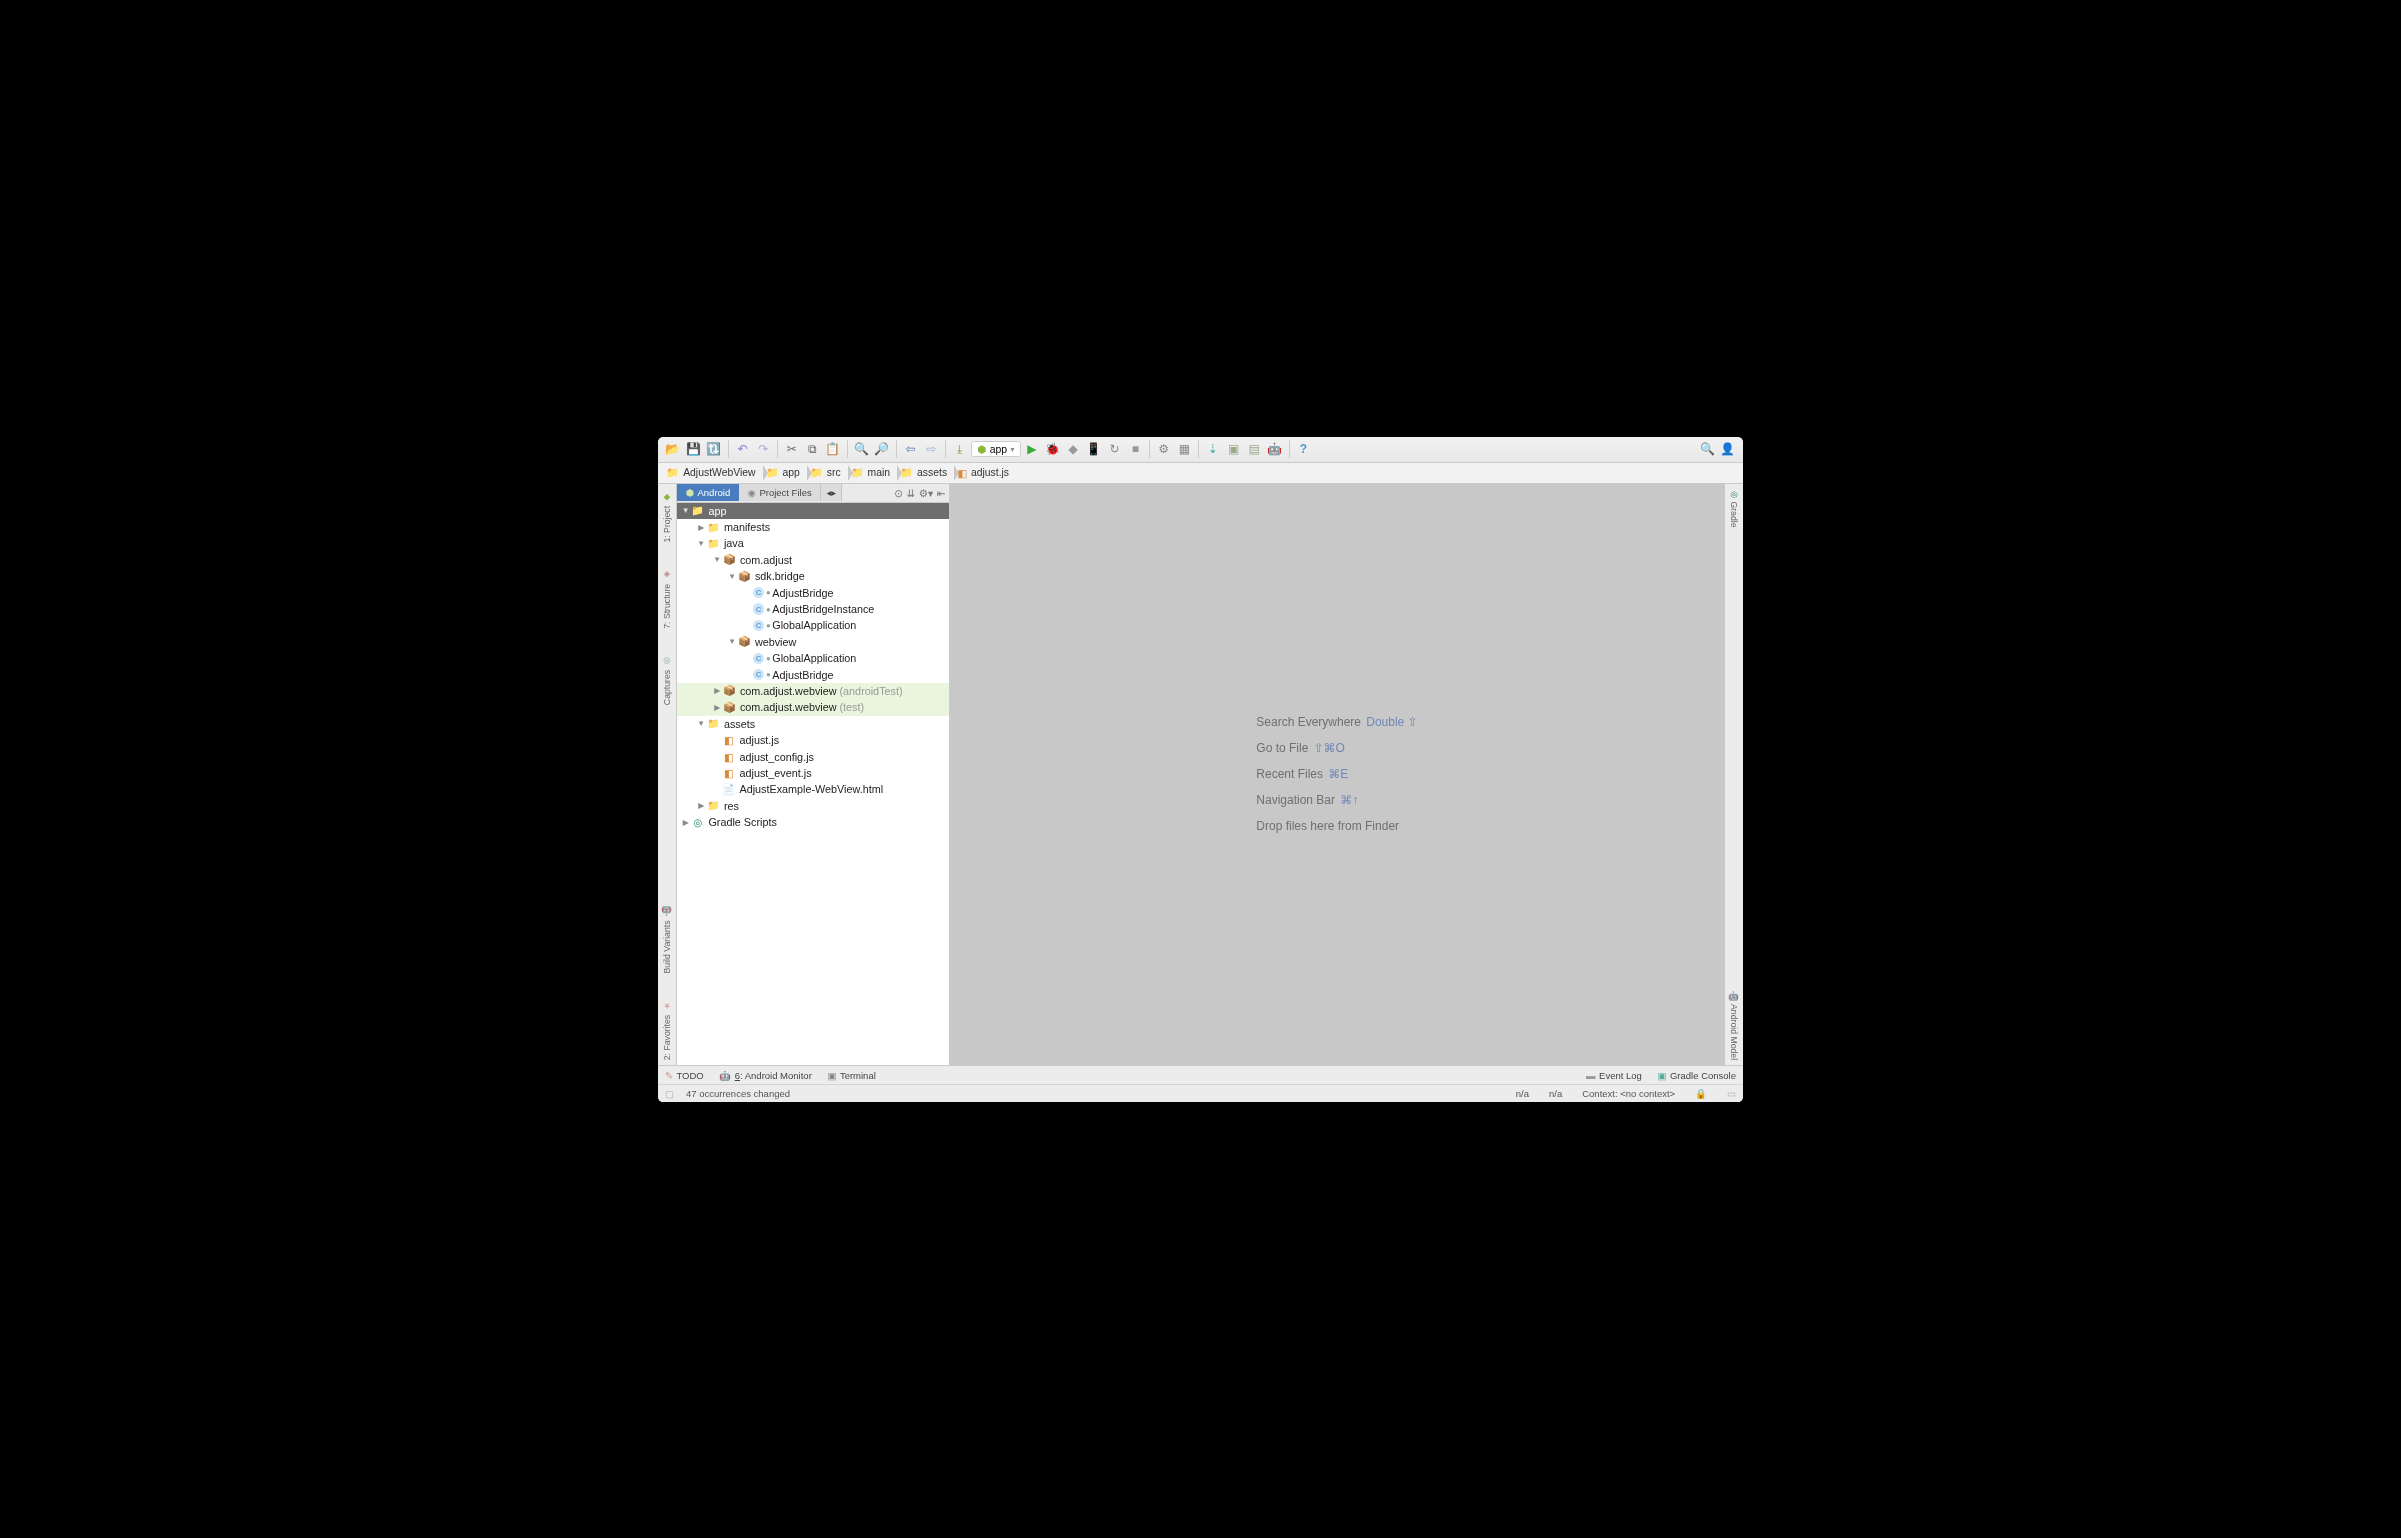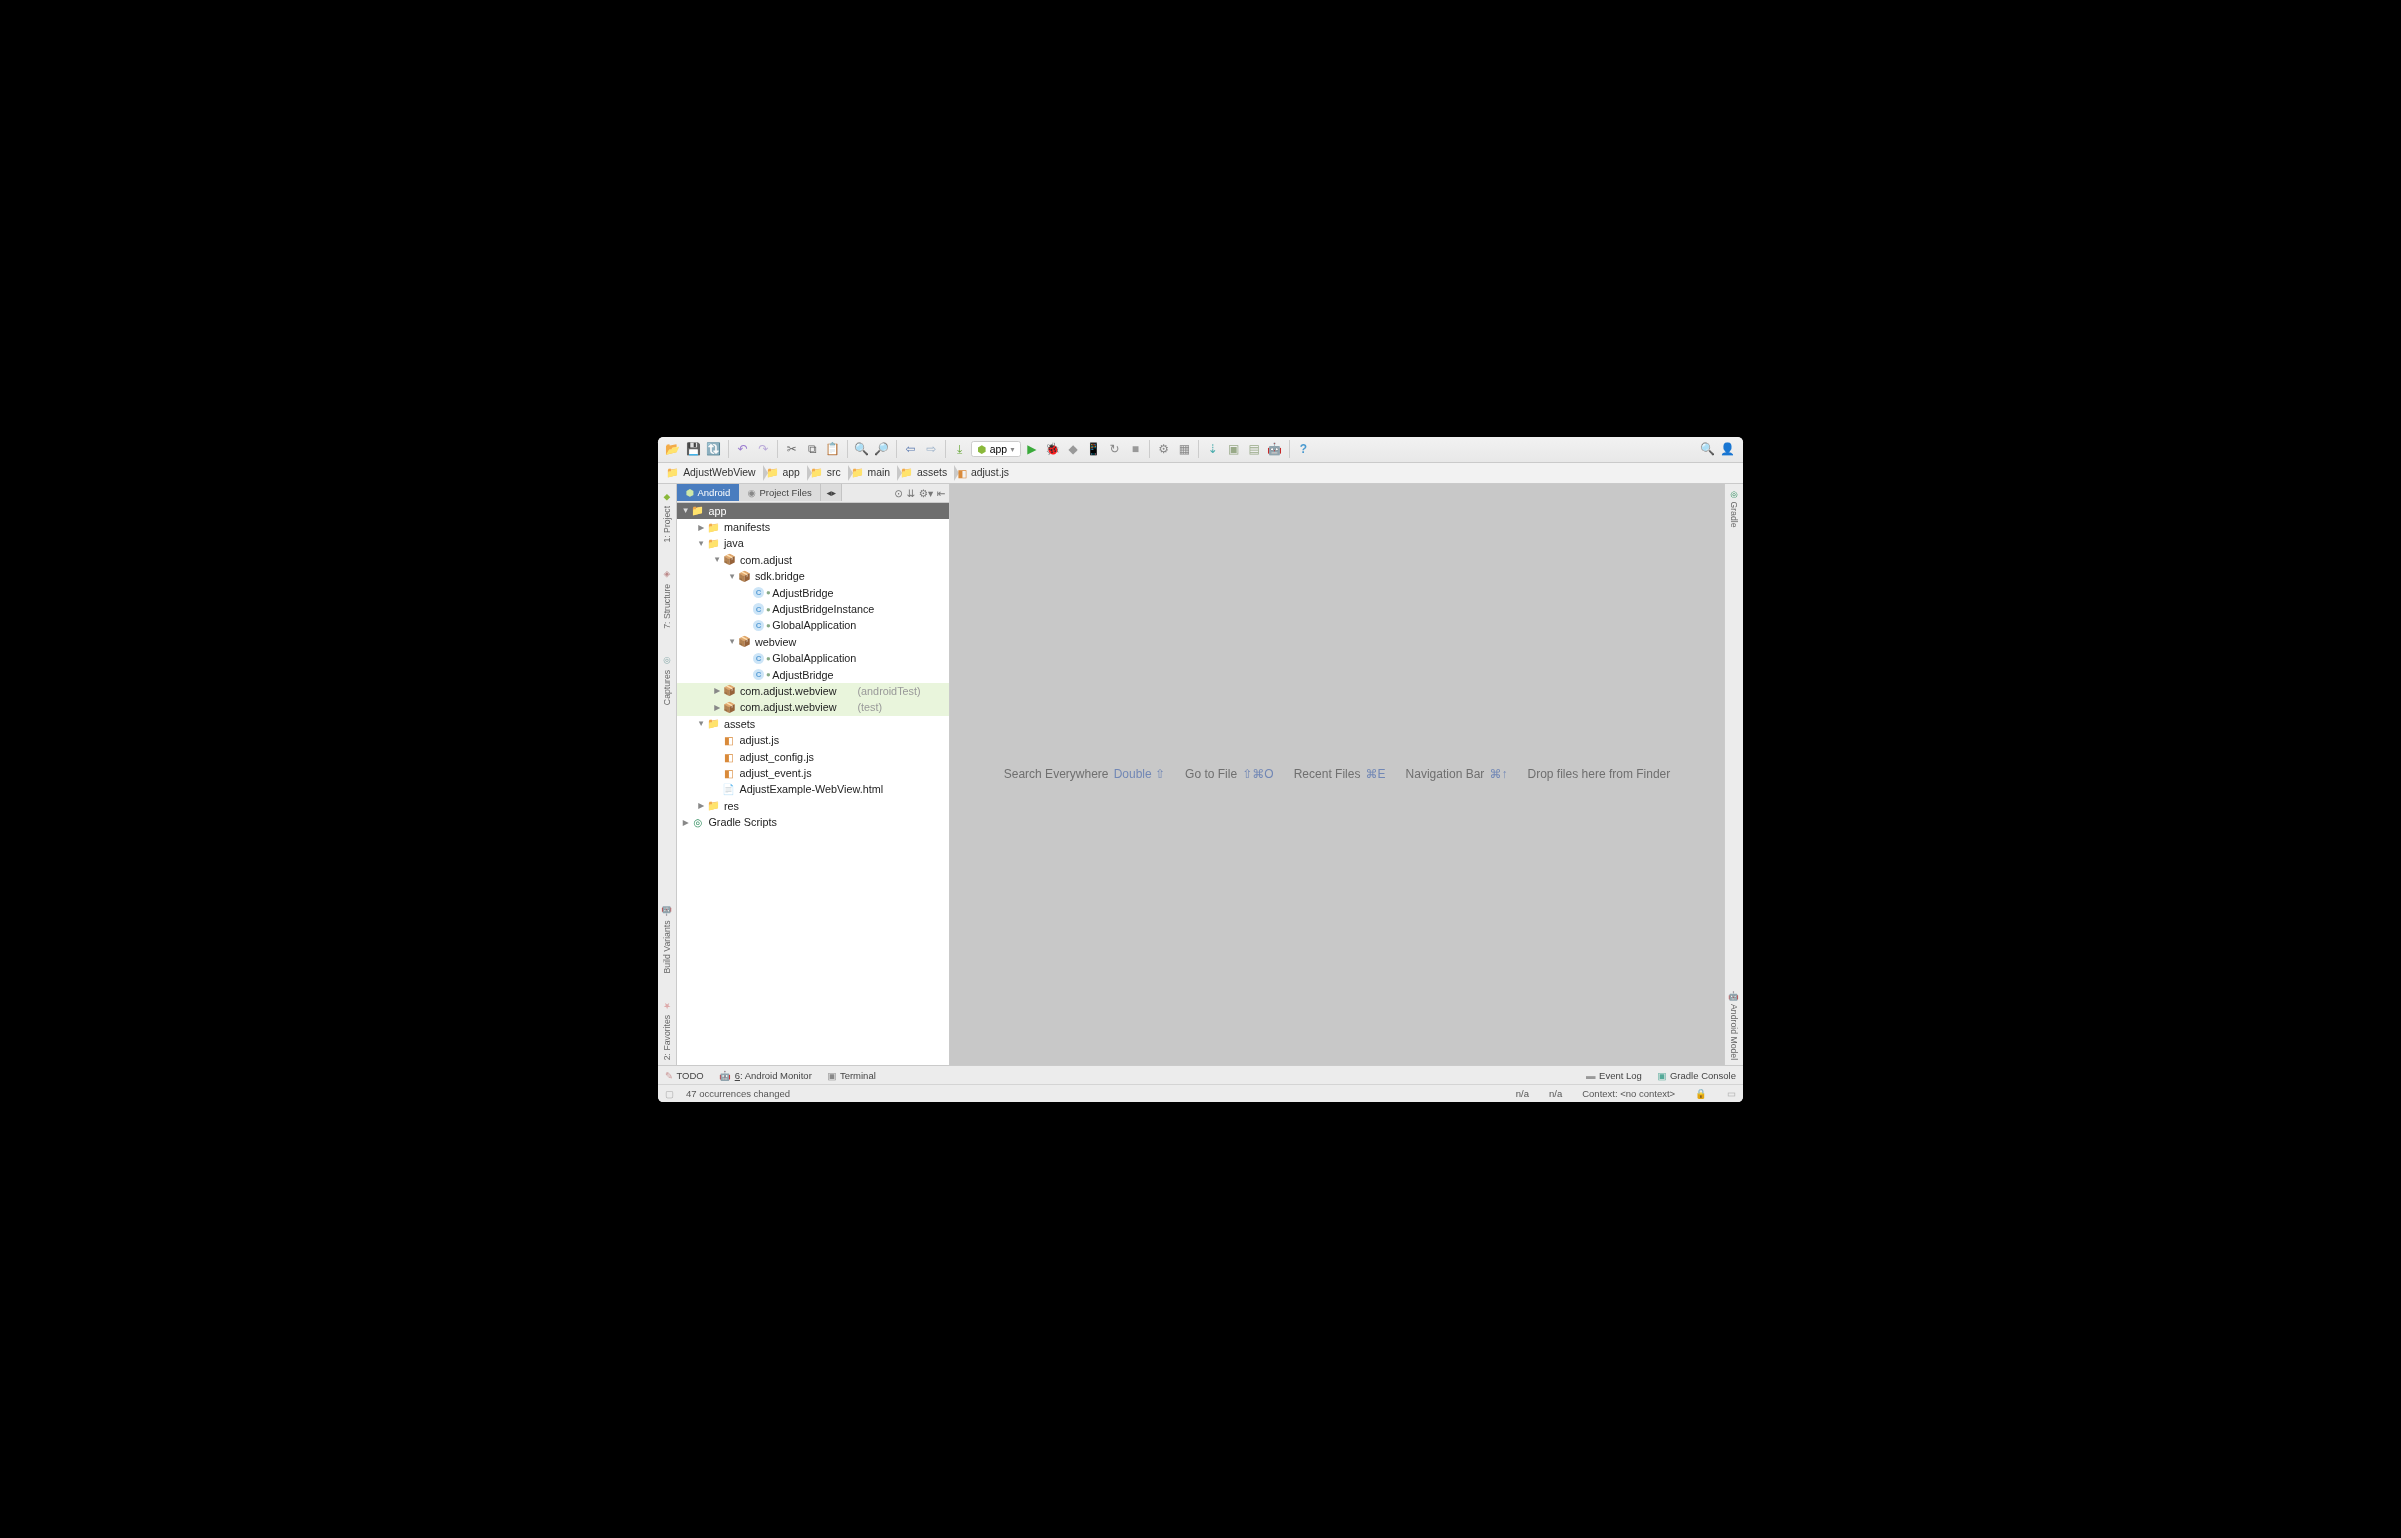--- a/index.html
+++ b/index.html
@@ -35,31 +35,31 @@
   .ptab.active { background:#4a7dbf; color:#fff; }
   .ptab.inactive { background:#dcdcdc; color:#444; border-right:0.9px solid #c4c4c4; }
   .panel-tools { margin-left:auto; display:flex; gap:3.5px; padding-right:3.5px; color:#777; font-size:10.4px; }
   .tree { flex:1; overflow:auto; font-size:10.8px; color:#222; }
   .node { display:flex; align-items:center; height:16.4px; padding-left:3.5px; }
   .node.sel { background:#6e6e6e; color:#fff; }
   .node.green { background:#e9f5dc; }
   .arrow { width:10.4px; text-align:center; color:#888; font-size:7.8px; }
   .nicon { width:14px; text-align:center; margin-right:3.5px; font-size:10.4px; }
   .nlabel { white-space:nowrap; }
-  .hint { color:#999; margin-left:21px; }
+  .hint { color:#999; margin-left:3px; }
   .node.sel .arrow, .node.sel .hint { color:#ddd; }
   .ic-mod { color:#c89b5f; }
   .ic-pkg { color:#c89b5f; }
   .ic-class { color:#5c9fd6; background:#cde5f7; border-radius:50%; width:11.2px; height:11.2px; font-size:7.8px; display:inline-flex; align-items:center; justify-content:center; font-weight:bold; }
   .ic-js { color:#d98a3a; }
   .ic-html { color:#7a7a7a; }
   .ic-gradle { color:#2a8a5a; }
   
   .editor { flex:1; background:#c8c8c8; display:flex; align-items:center; justify-content:center; }
-  .hints { display:flex; flex-direction:row; gap:20px; font-size:12px; color:#6f6f6f; }
+  .hints { display:flex; flex-direction:column; gap:12px; font-size:12px; color:#6f6f6f; }
   .hints .row { display:flex; gap:5.2px; }
   .hints .shortcut { color:#7187b5; }
   
   .bottomstrip { height:19px; background:#ececec; border-top:0.9px solid #cacaca; display:flex; align-items:center; font-size:9.5px; padding:0 7px; gap:15.6px; color:#444; }
   .bottomstrip .bs-left { display:flex; gap:15.6px; }
   .bottomstrip .bs-right { margin-left:auto; display:flex; gap:15.6px; }
   .bs-item { display:flex; align-items:center; gap:3.5px; }
   
   .statusbar { height:17.3px; background:#ececec; border-top:0.9px solid #d4d4d4; display:flex; align-items:center; font-size:9.5px; padding:0 7px; color:#555; gap:12px; }
   .statusbar .sb-right { margin-left:auto; display:flex; gap:20px; align-items:center; }

